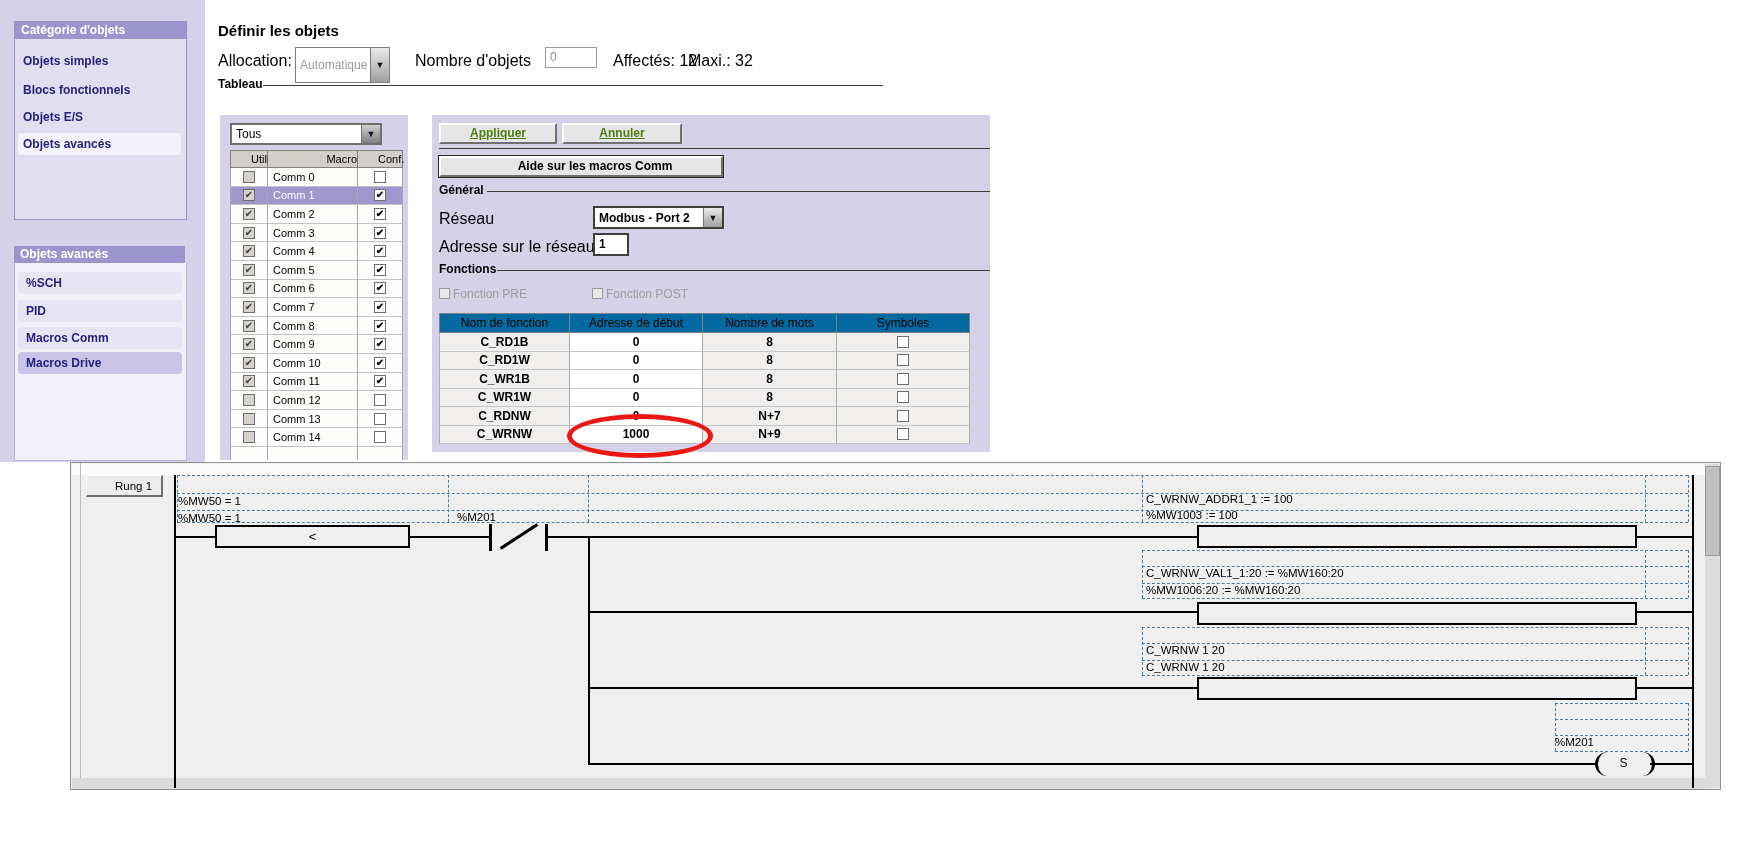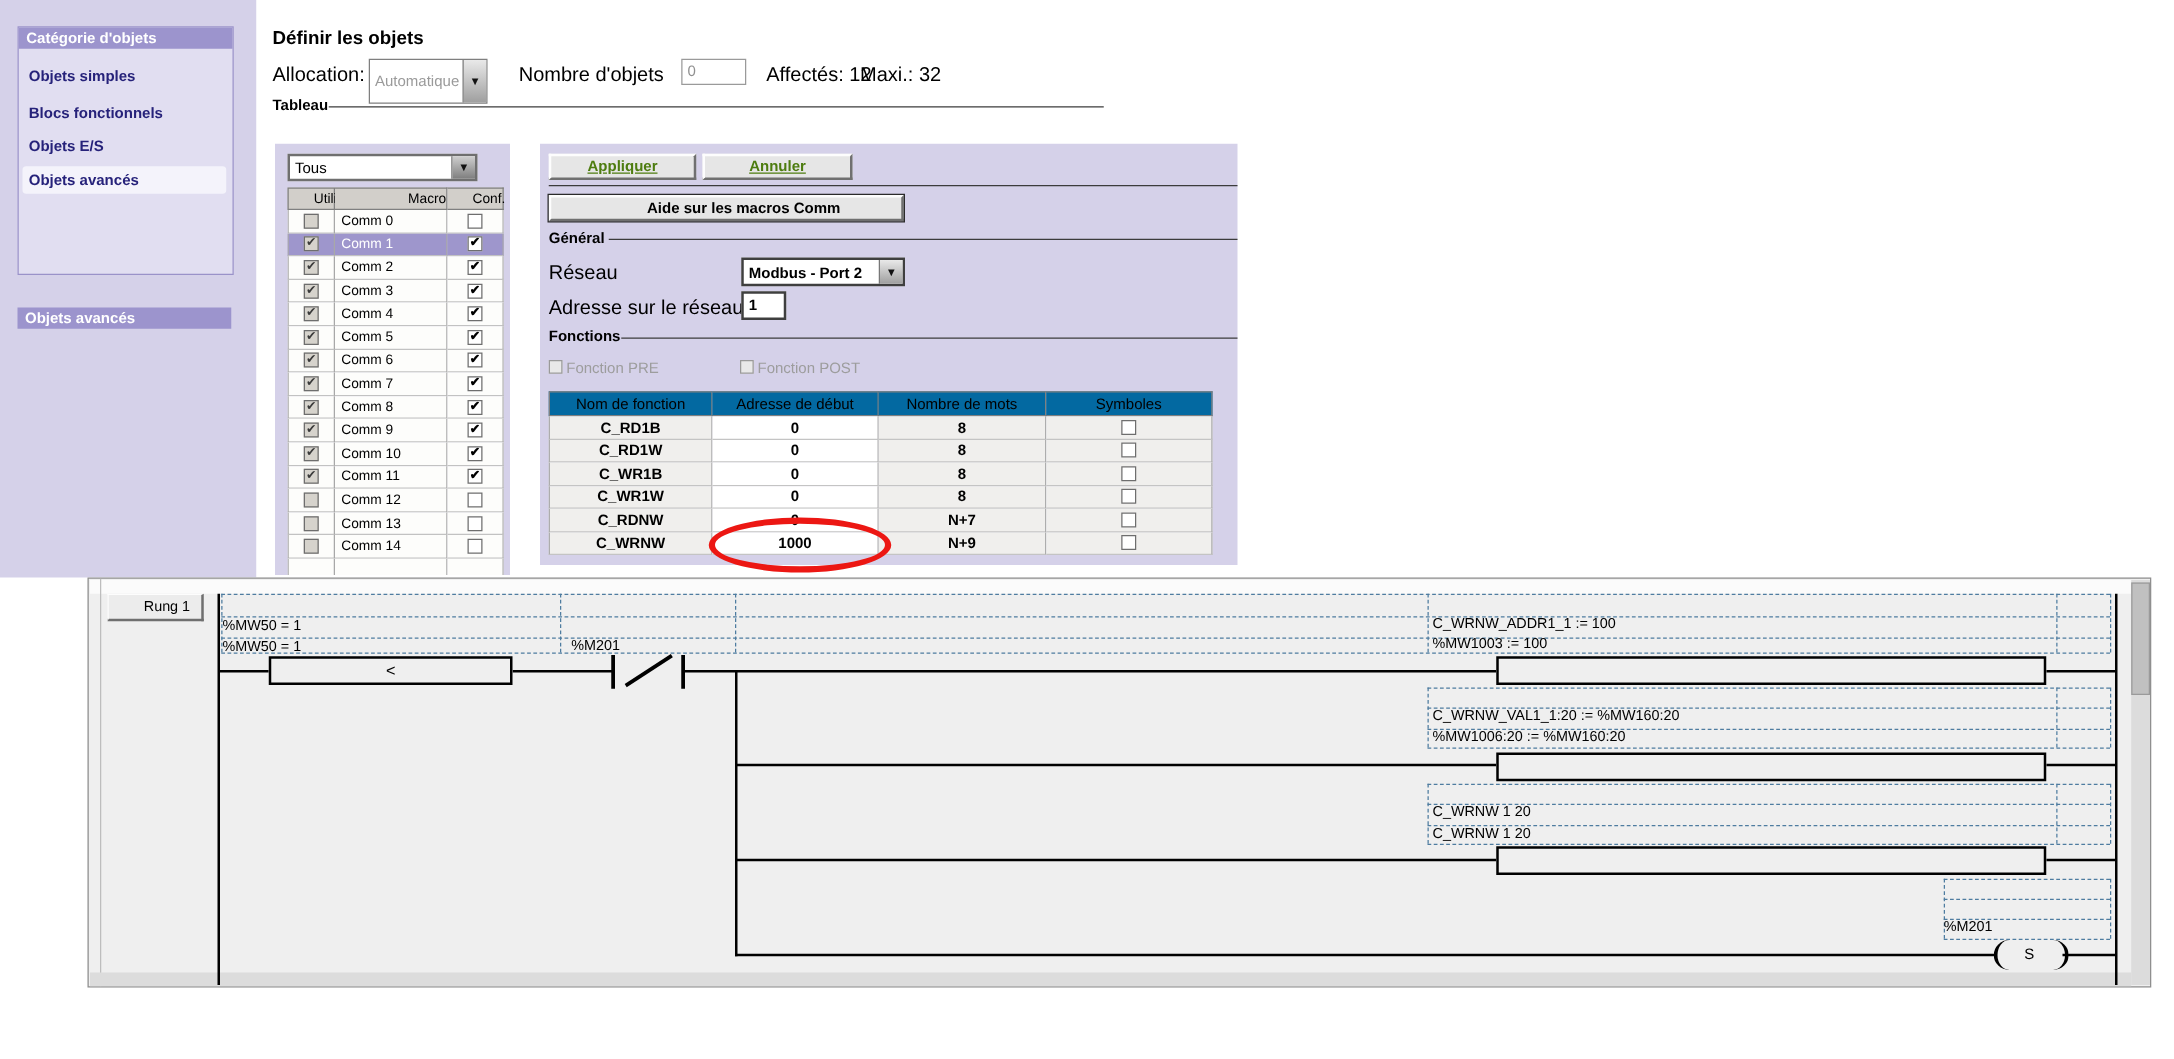--- a/index.html
+++ b/index.html
@@ -86,20 +86,26 @@
   <div class="abs panel1">
     <div class="phead">Catégorie d'objets</div>
     <div class="selpill" style="top:111px;"></div>
     <div class="sitem" style="top:31px;">Objets simples</div>
     <div class="sitem" style="top:60px;">Blocs fonctionnels</div>
     <div class="sitem" style="top:87px;">Objets E/S</div>
     <div class="sitem" style="top:114px;">Objets avancés</div>
   </div>
 
   <div class="abs phead panel2head">Objets avancés</div>
+  <div class="abs panel2">
+    <div class="pill" style="top:9px;">%SCH</div>
+    <div class="pill" style="top:37px;">PID</div>
+    <div class="pill" style="top:64px;">Macros Comm</div>
+    <div class="pill hl" style="top:89px;">Macros Drive</div>
+  </div>
 
   <div class="abs title">Définir les objets</div>
   <div class="abs lbl" style="left:218px;top:52px;">Allocation:</div>
   <div class="abs combo dis" style="left:295px;top:47px;width:95px;height:36px;">
     <span class="txt">Automatique</span>
     <span class="arr">▼</span>
   </div>
   <div class="abs lbl" style="left:415px;top:52px;">Nombre d'objets</div>
   <div class="abs inputbox" style="left:545px;top:47px;width:52px;height:21px;color:#8f8f8f;line-height:19px;">0</div>
   <div class="abs lbl" style="left:613px;top:52px;">Affectés: 12</div>

